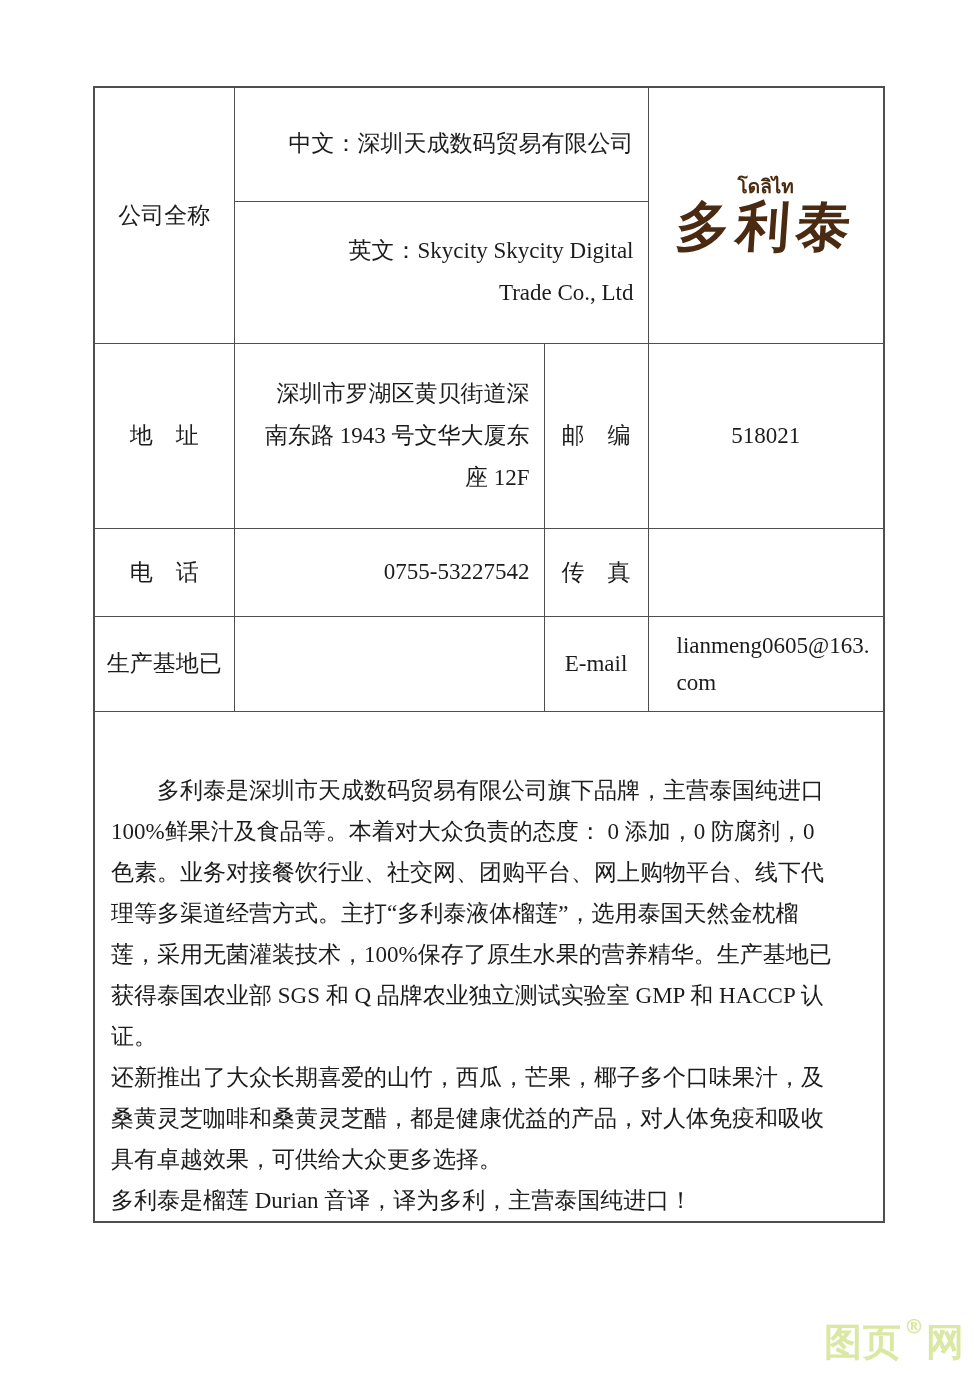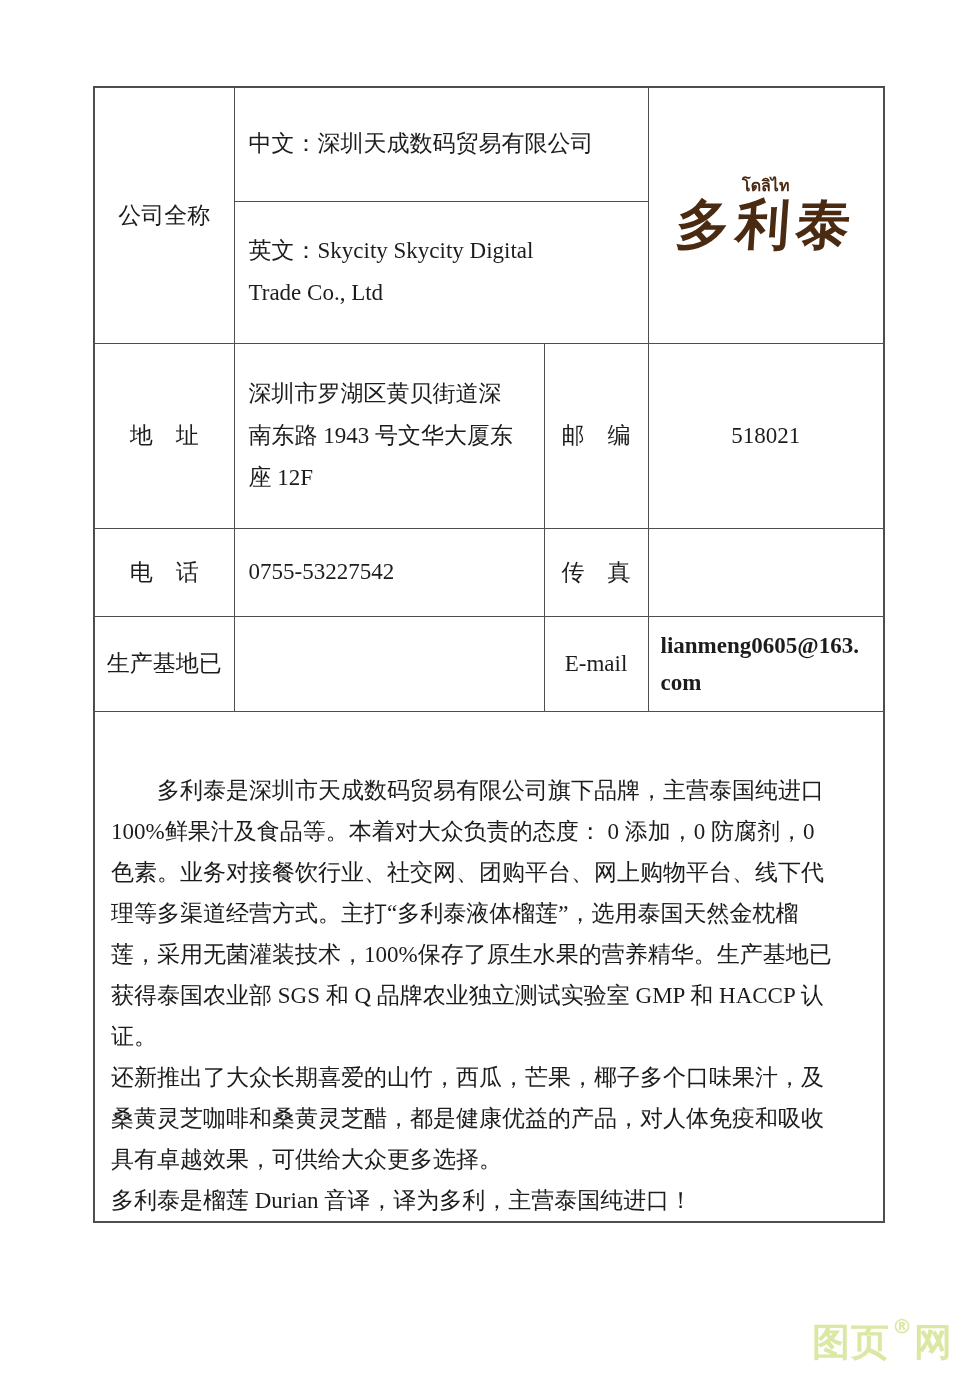--- a/index.html
+++ b/index.html
@@ -30,43 +30,42 @@
   }
   td.lbl {
     text-align: center;
     white-space: pre-line;
     margin-top: 41px;
   }
   td.val {
     padding: 16px 14px;
     white-space: pre-line;
     line-height: 42px;
-    text-align: left;
+    text-align: right;
   }
   td.val-center {
     text-align: center;
     padding: 0 8px;
   }
   td.email-val {
-    padding: 4px 12px;
+    padding: 4px 28px;
     white-space: pre-line;
     line-height: 37px;
     font-size: 22px;
-    font-weight: bold;
   }
   td.logo-cell { text-align: center; }
   .logo {
     display: inline-block;
     color: #4b2a12;
     font-weight: bold;
     line-height: 1;
   }
   .logo-thai {
     display: block;
-    font-size: 16px;
+    font-size: 19px;
     margin-bottom: 4px;
     text-align: center;
     font-family: "DejaVu Sans", sans-serif;
   }
   .logo-cn {
     display: block;
     font-size: 54px;
     letter-spacing: 6px;
     transform: skewX(-4deg);
     text-align: center;
@@ -77,21 +76,21 @@
     margin-top: 47px;
   }
   .intro-paragraph, .intro-tagline {
     font-size: 23px;
     line-height: 41px;
     white-space: pre-line;
     text-align: left;
   }
   .watermark {
     position: absolute;
-    right: 26px;
+    right: 14px;
     bottom: 12px;
     color: #dbe8a4;
     font-family: "DejaVu Sans", sans-serif;
     font-weight: bold;
     font-size: 38px;
     line-height: 1;
     letter-spacing: 1px;
     user-select: none;
   }
   .watermark .reg-mark {

